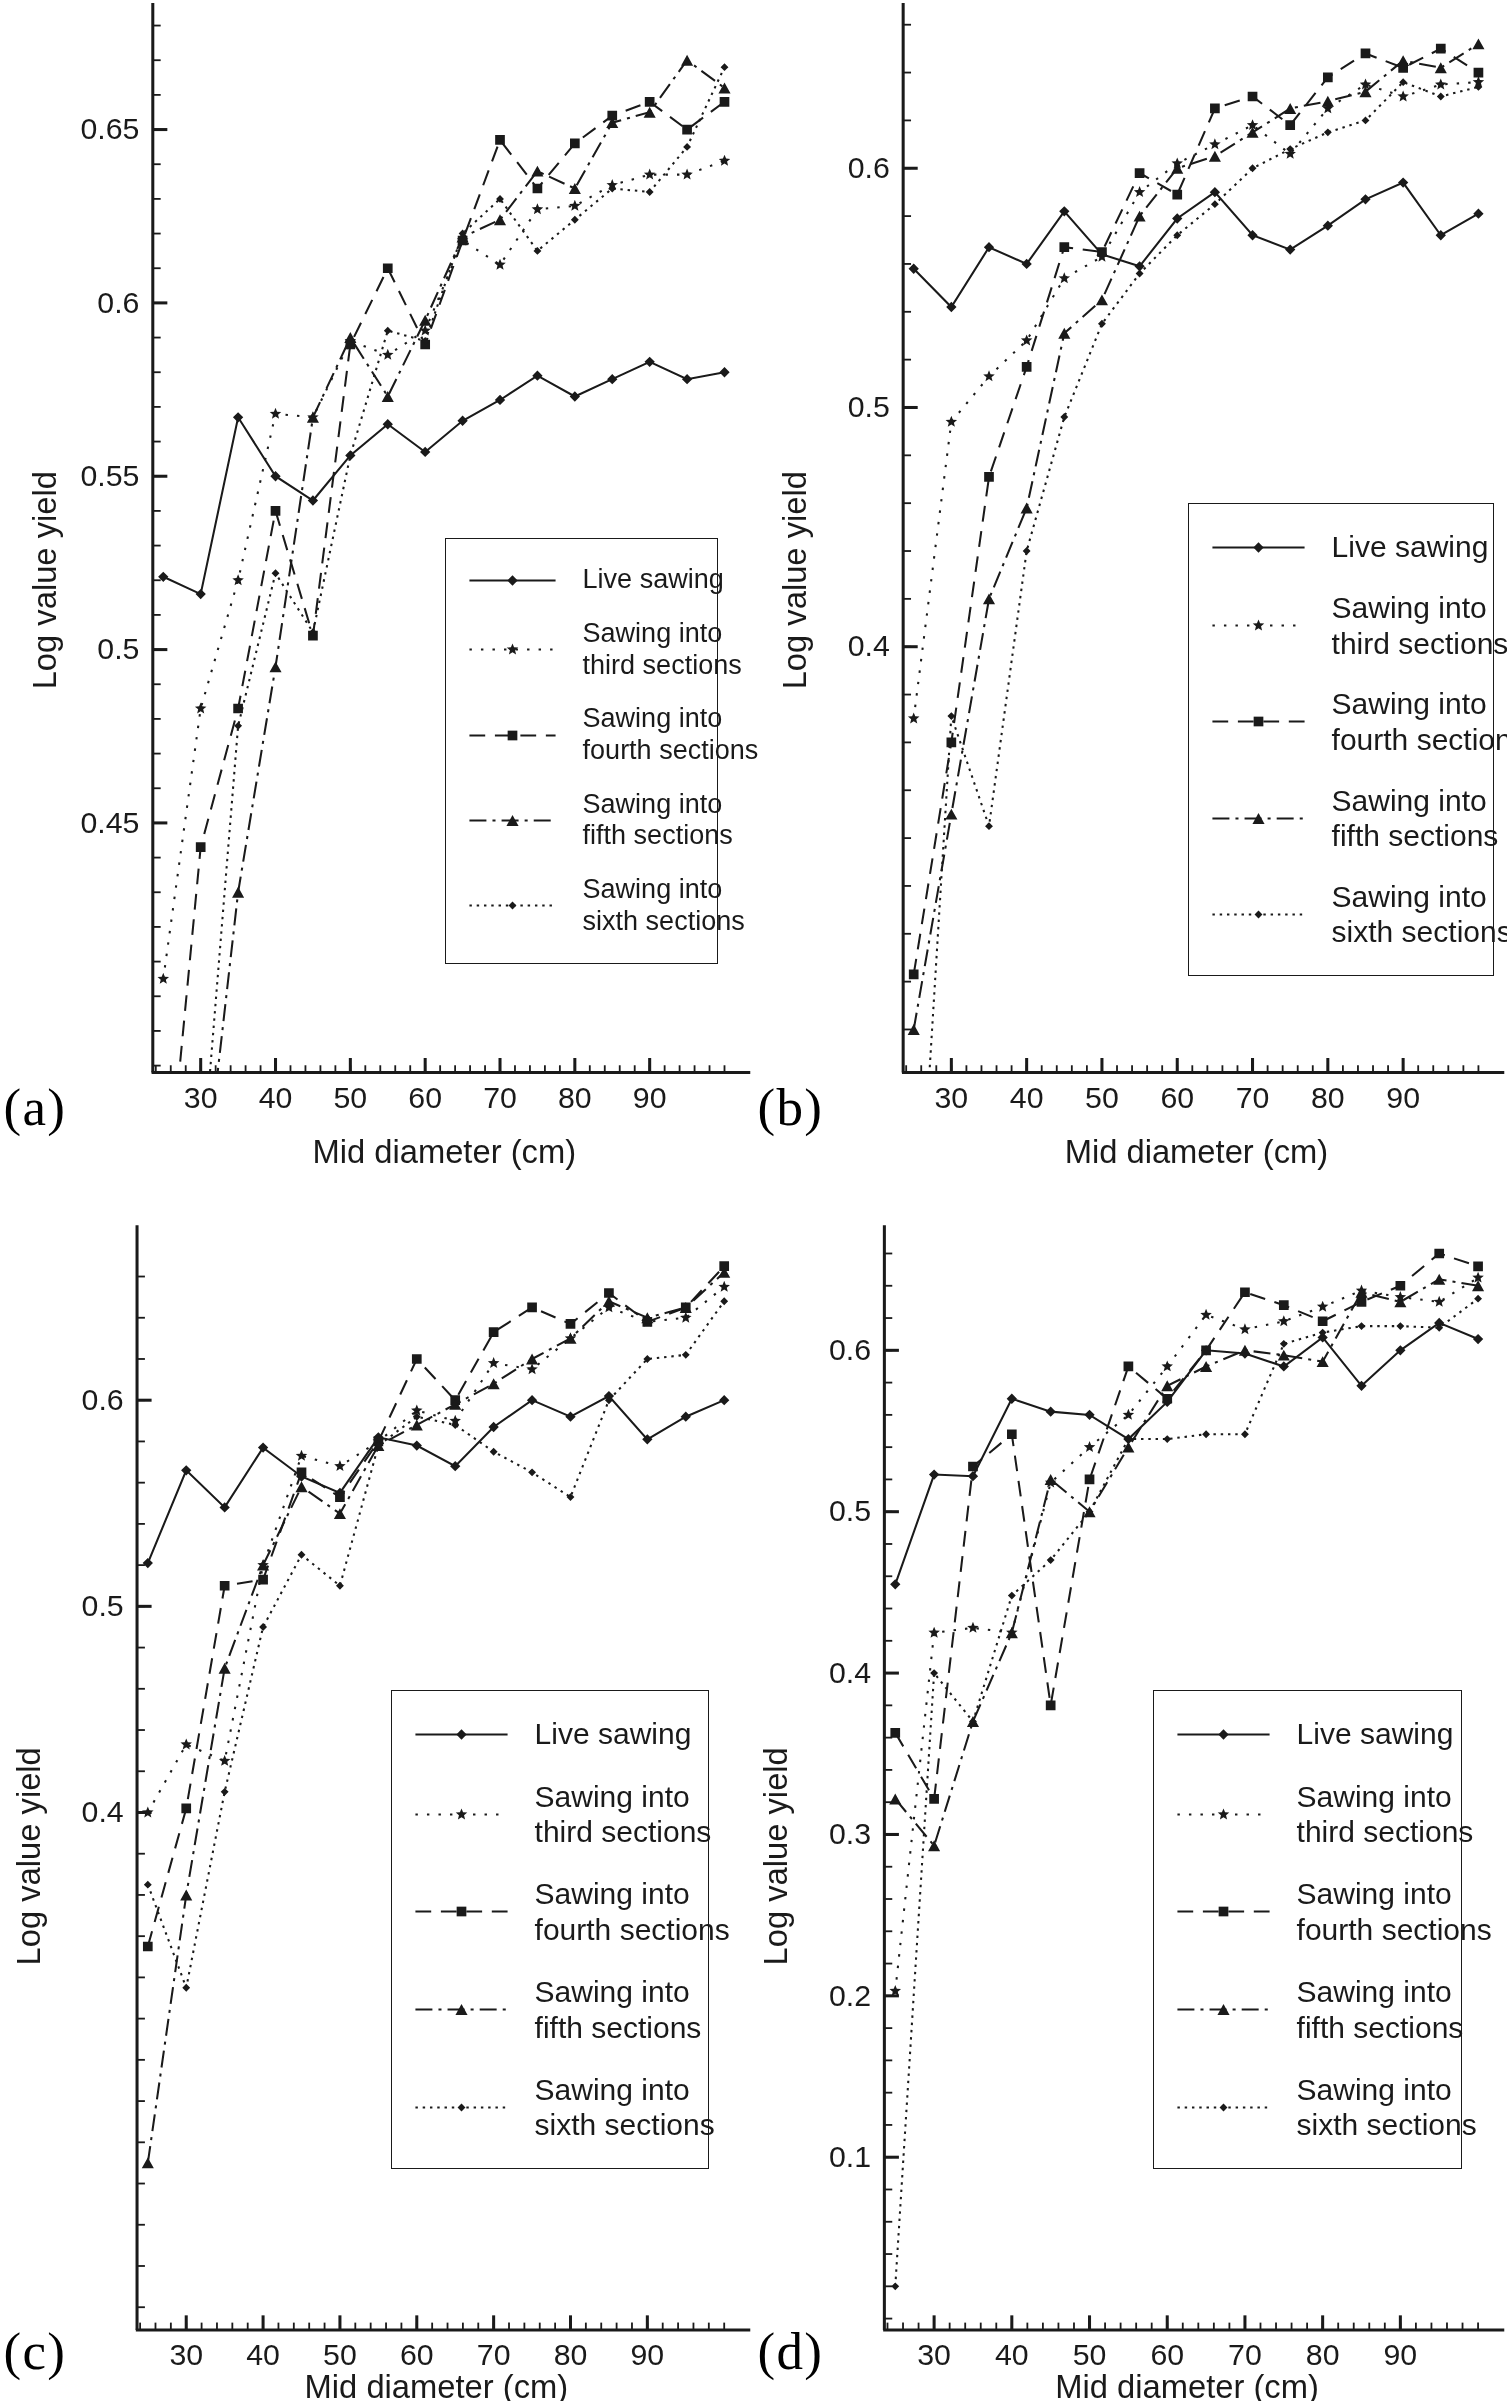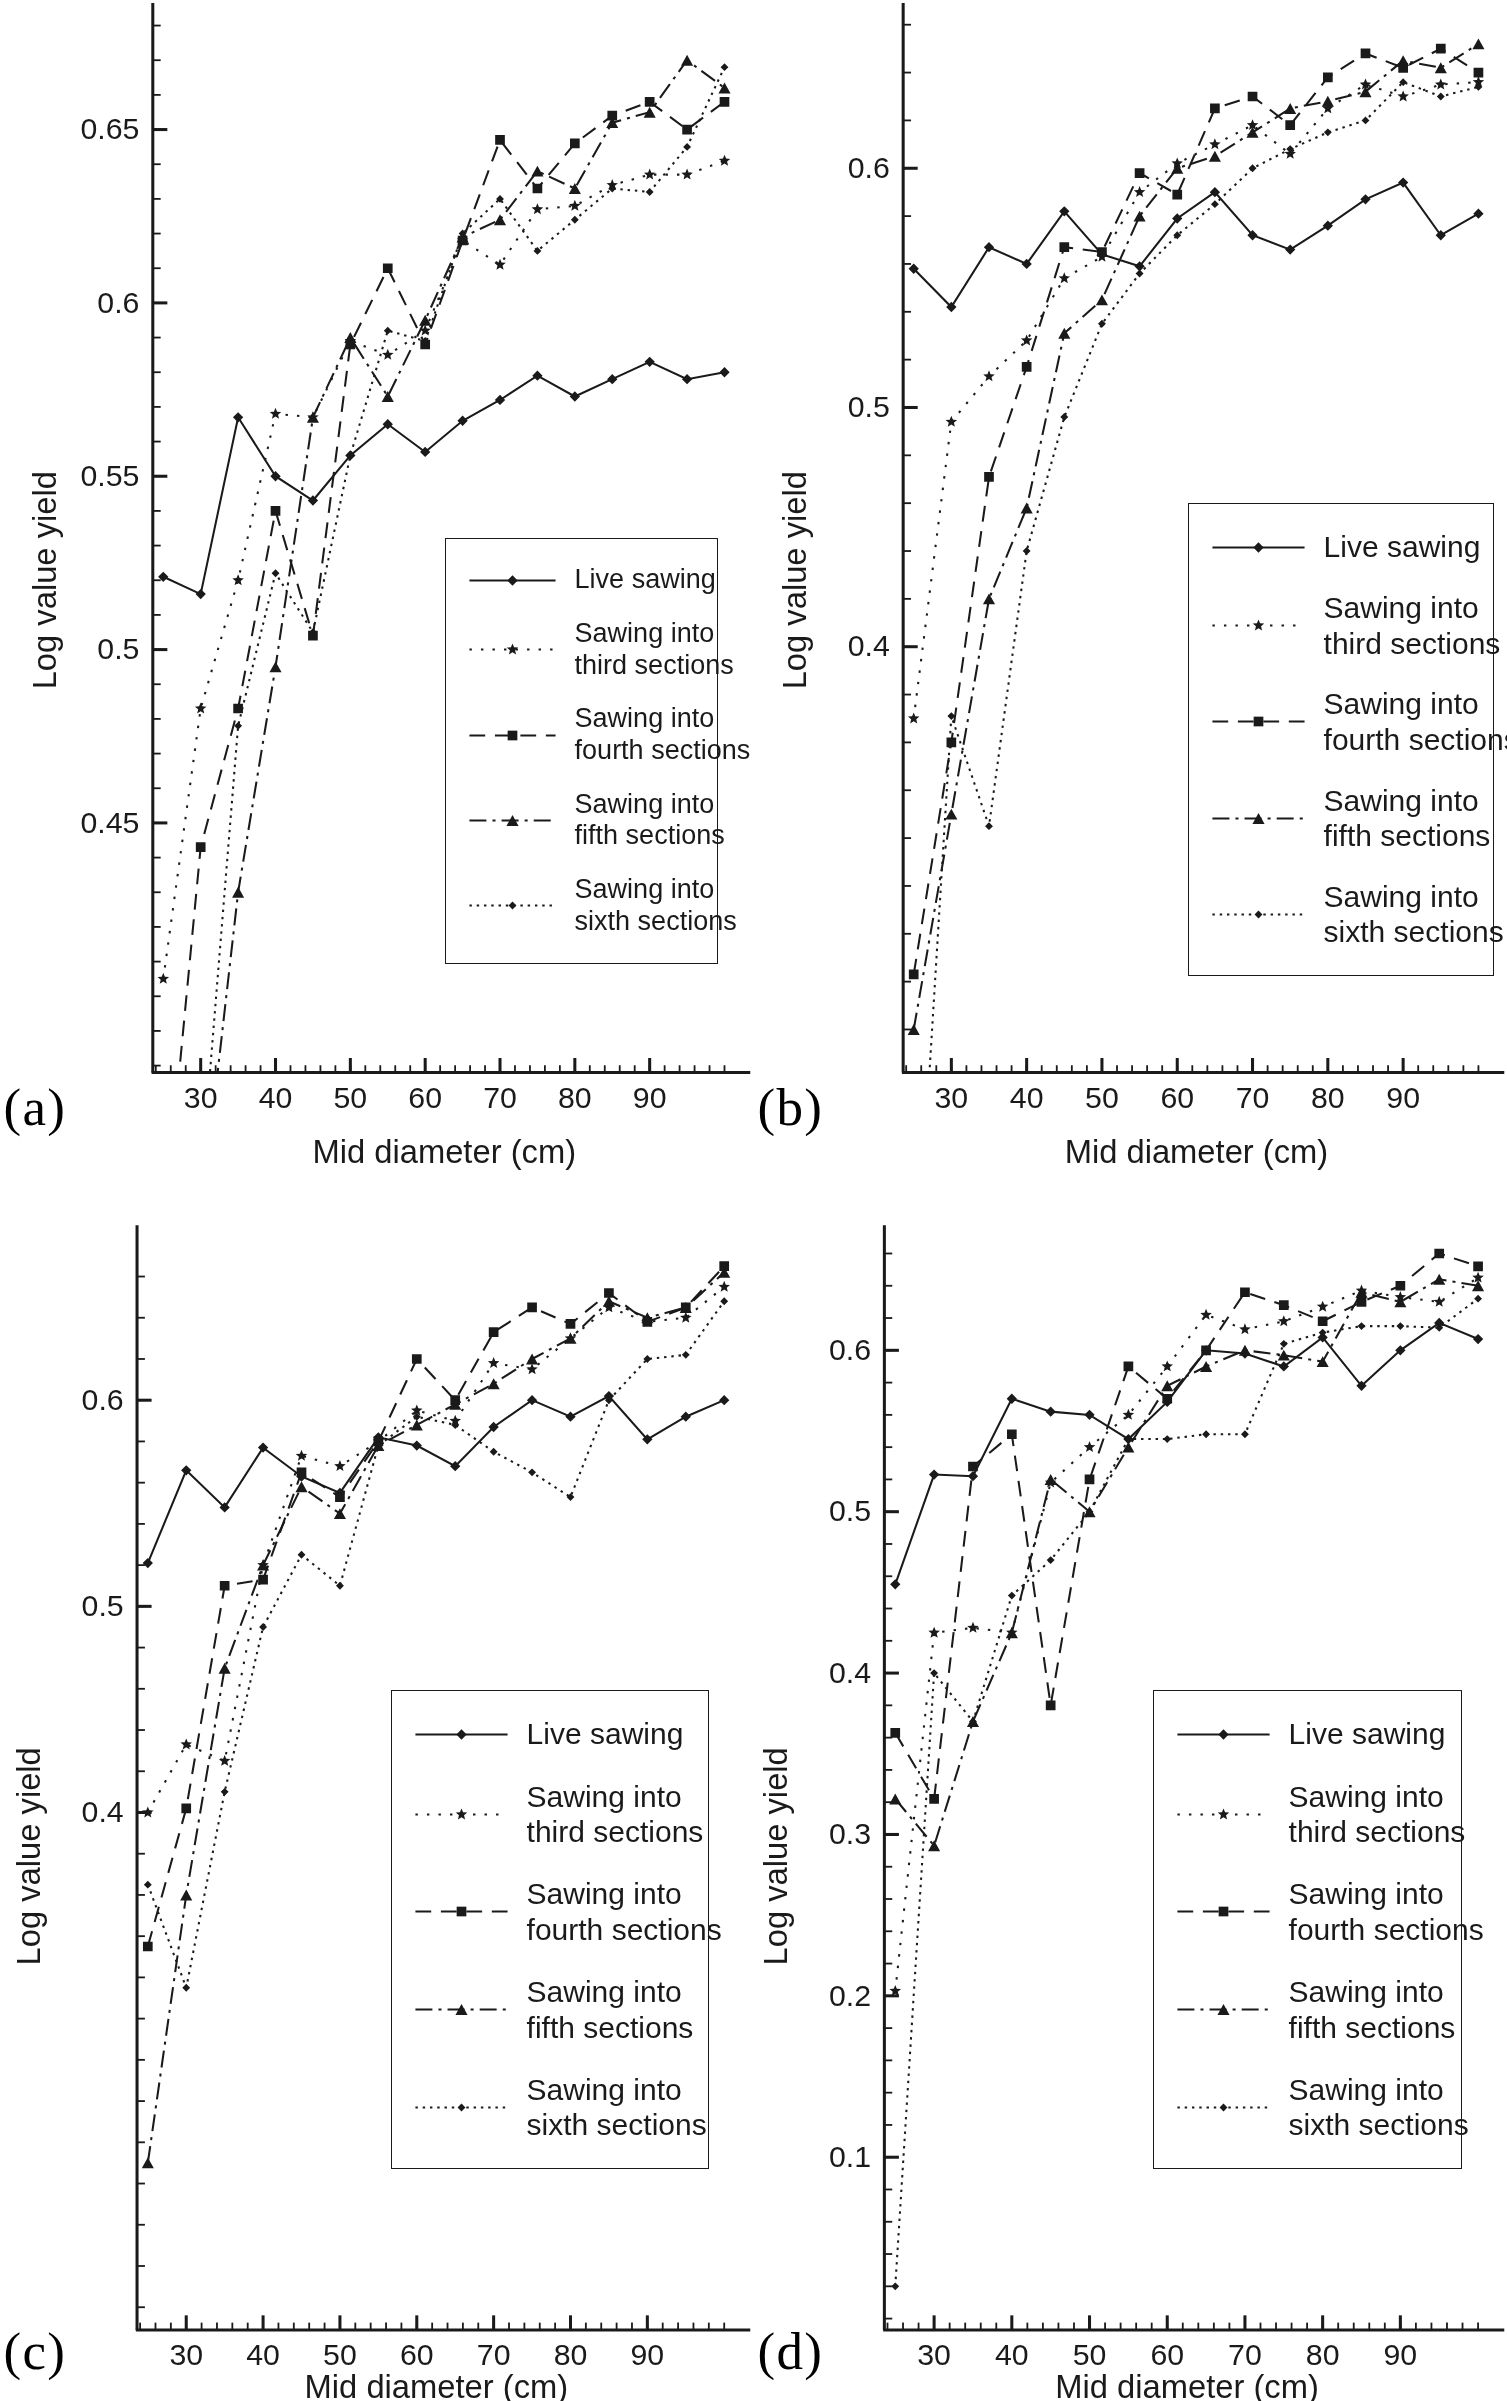--- a/index.html
+++ b/index.html
@@ -11,21 +11,21 @@
   #panel-c{left:0;top:1201px;}
   #panel-d{left:754px;top:1201px;}
   .chart-mount{position:absolute;inset:0;}
   .chart-mount svg{position:absolute;left:0;top:0;}
   .corner-label{position:absolute;left:3.6px;font-family:"Liberation Serif","DejaVu Serif",serif;
     font-size:53px;color:#000;letter-spacing:1.2px;}
   .row0 .corner-label{top:1077px;}
   .row1 .corner-label{top:1120px;}
   .legend{position:absolute;background:#fff;border:1.8px solid #1a1a1a;box-sizing:border-box;
     display:flex;flex-direction:column;justify-content:space-between;padding:25.4px 12px 25.4px 20.6px;}
-  .legend-item{display:flex;align-items:center;gap:17px;}
+  .legend-item{display:flex;align-items:center;gap:25px;}
   .legend-sample{flex:0 0 auto;}
   .legend-label{color:#1a1a1a;line-height:1.18;white-space:pre;}
 </style>
 </head>
 <body>
 
 <div class="figure">
   <div class="panel row0" id="panel-a">
     <div class="chart-mount">
         <svg width="754" height="1201" viewBox="0 0 1244 1982">

